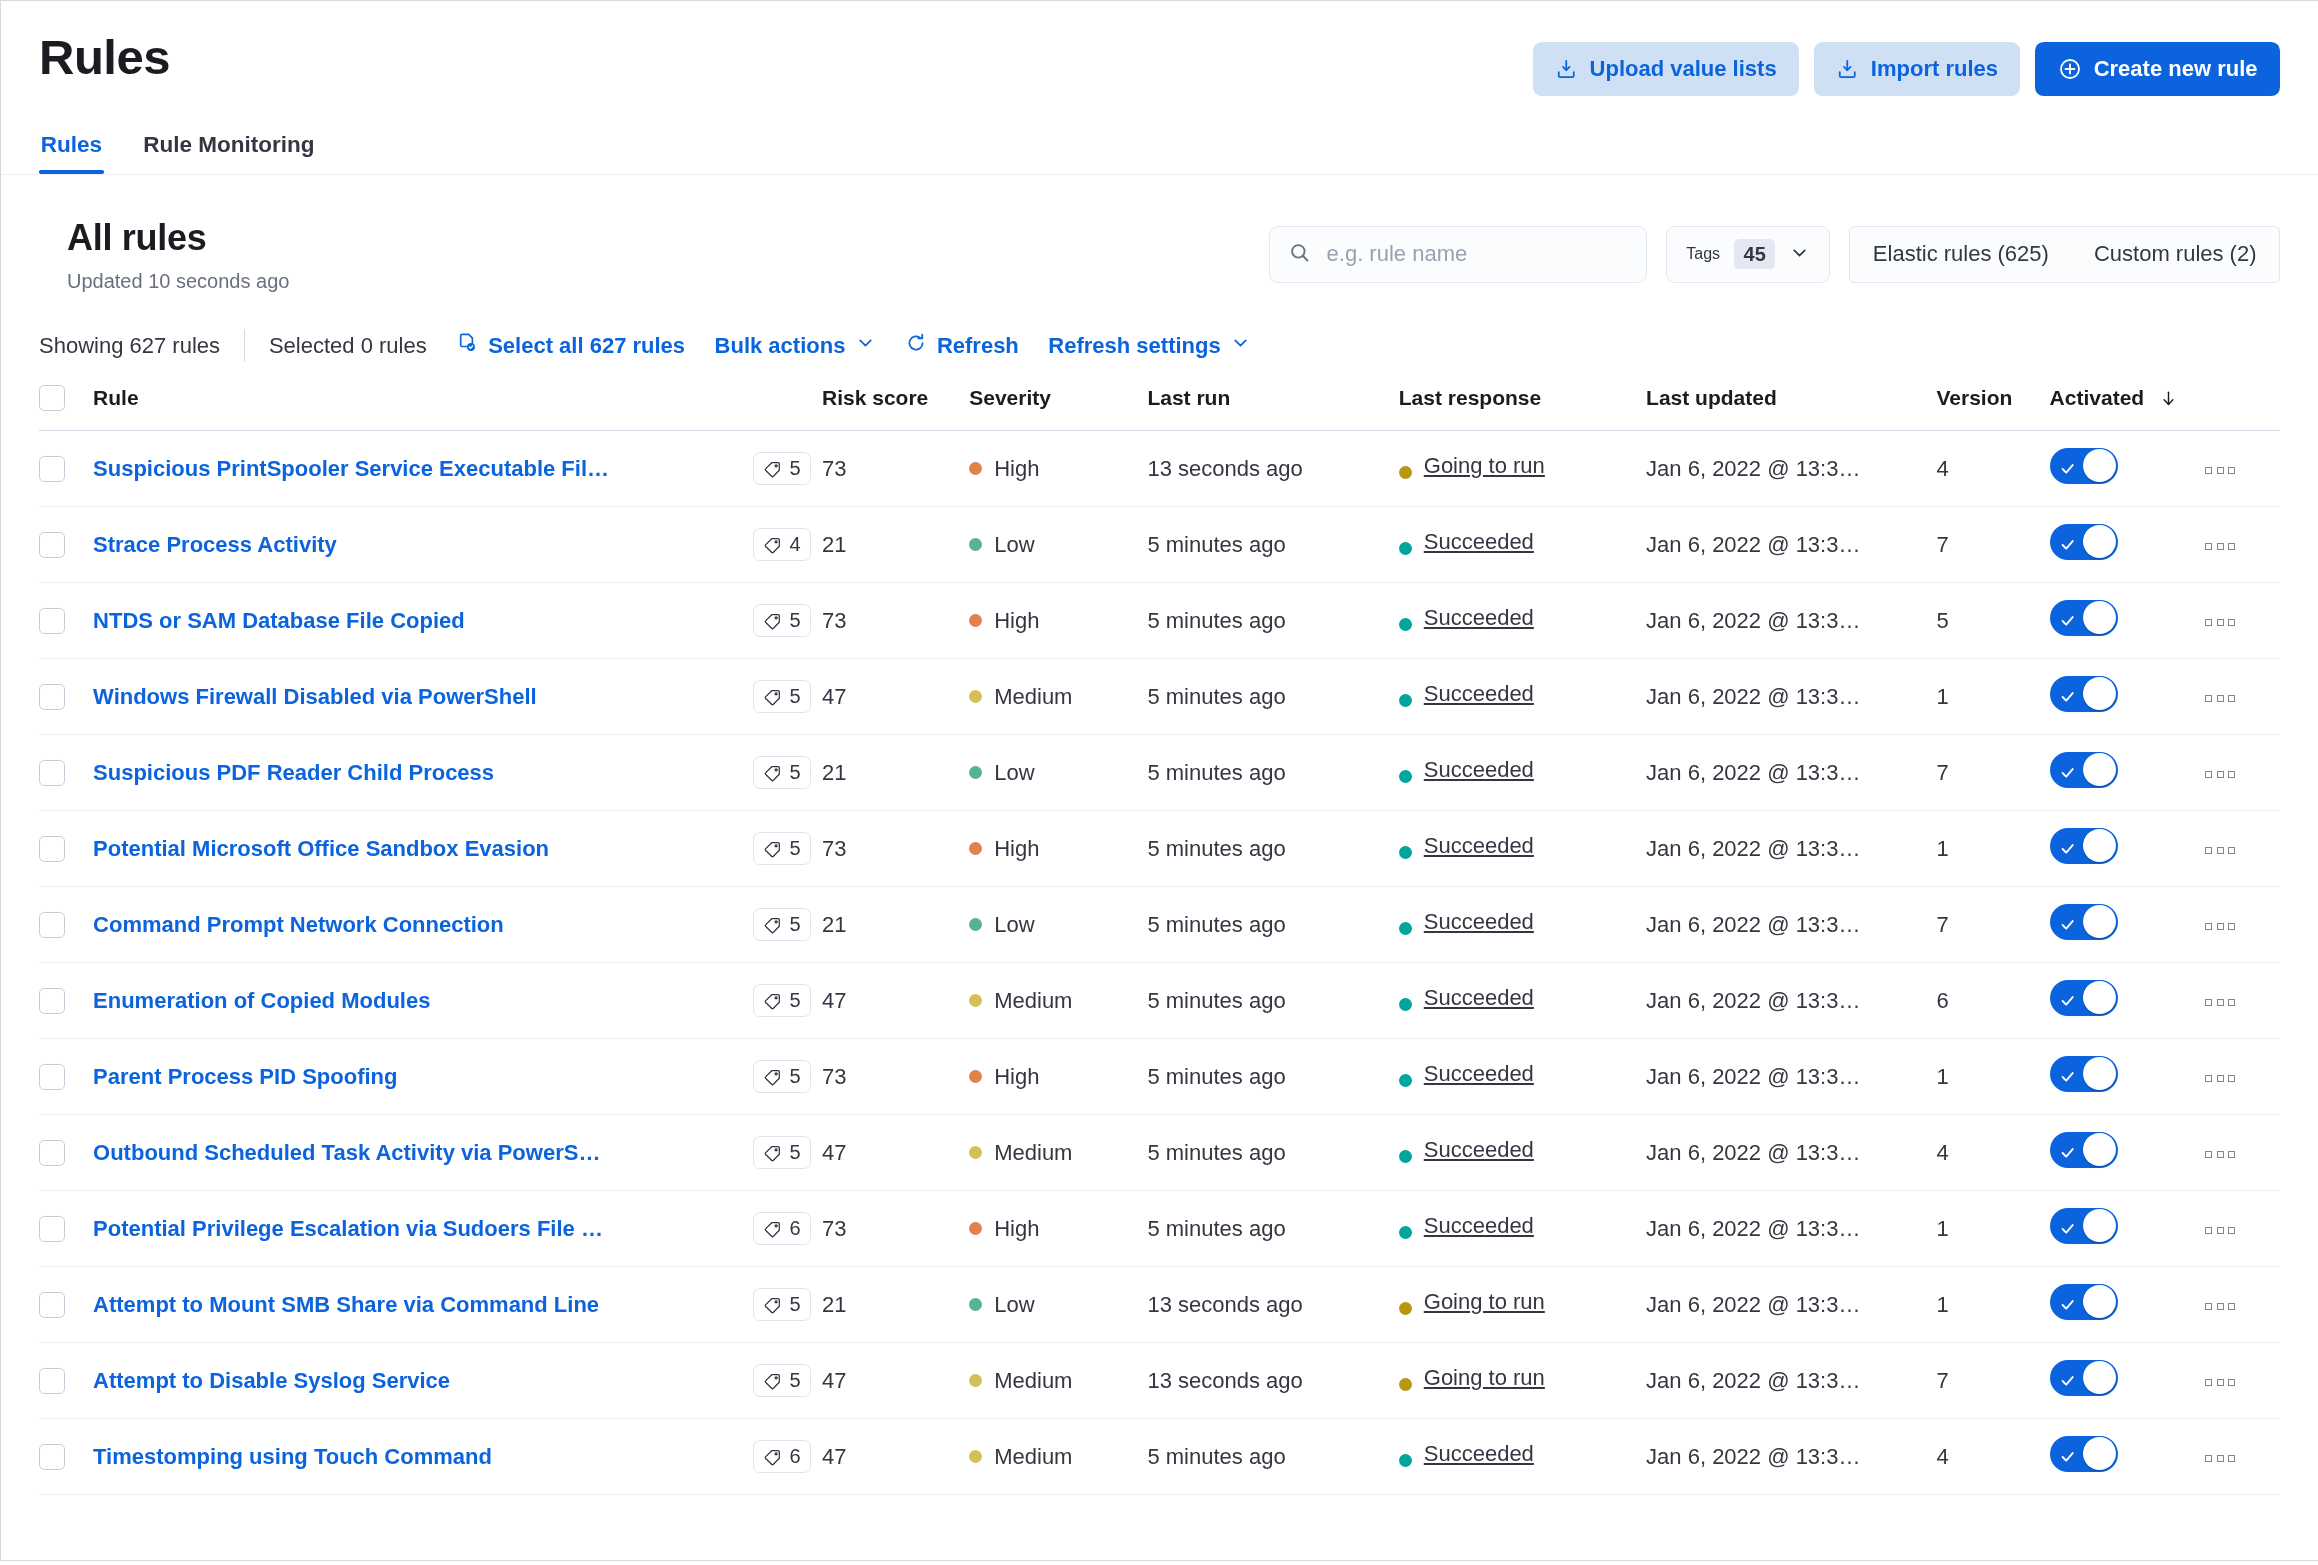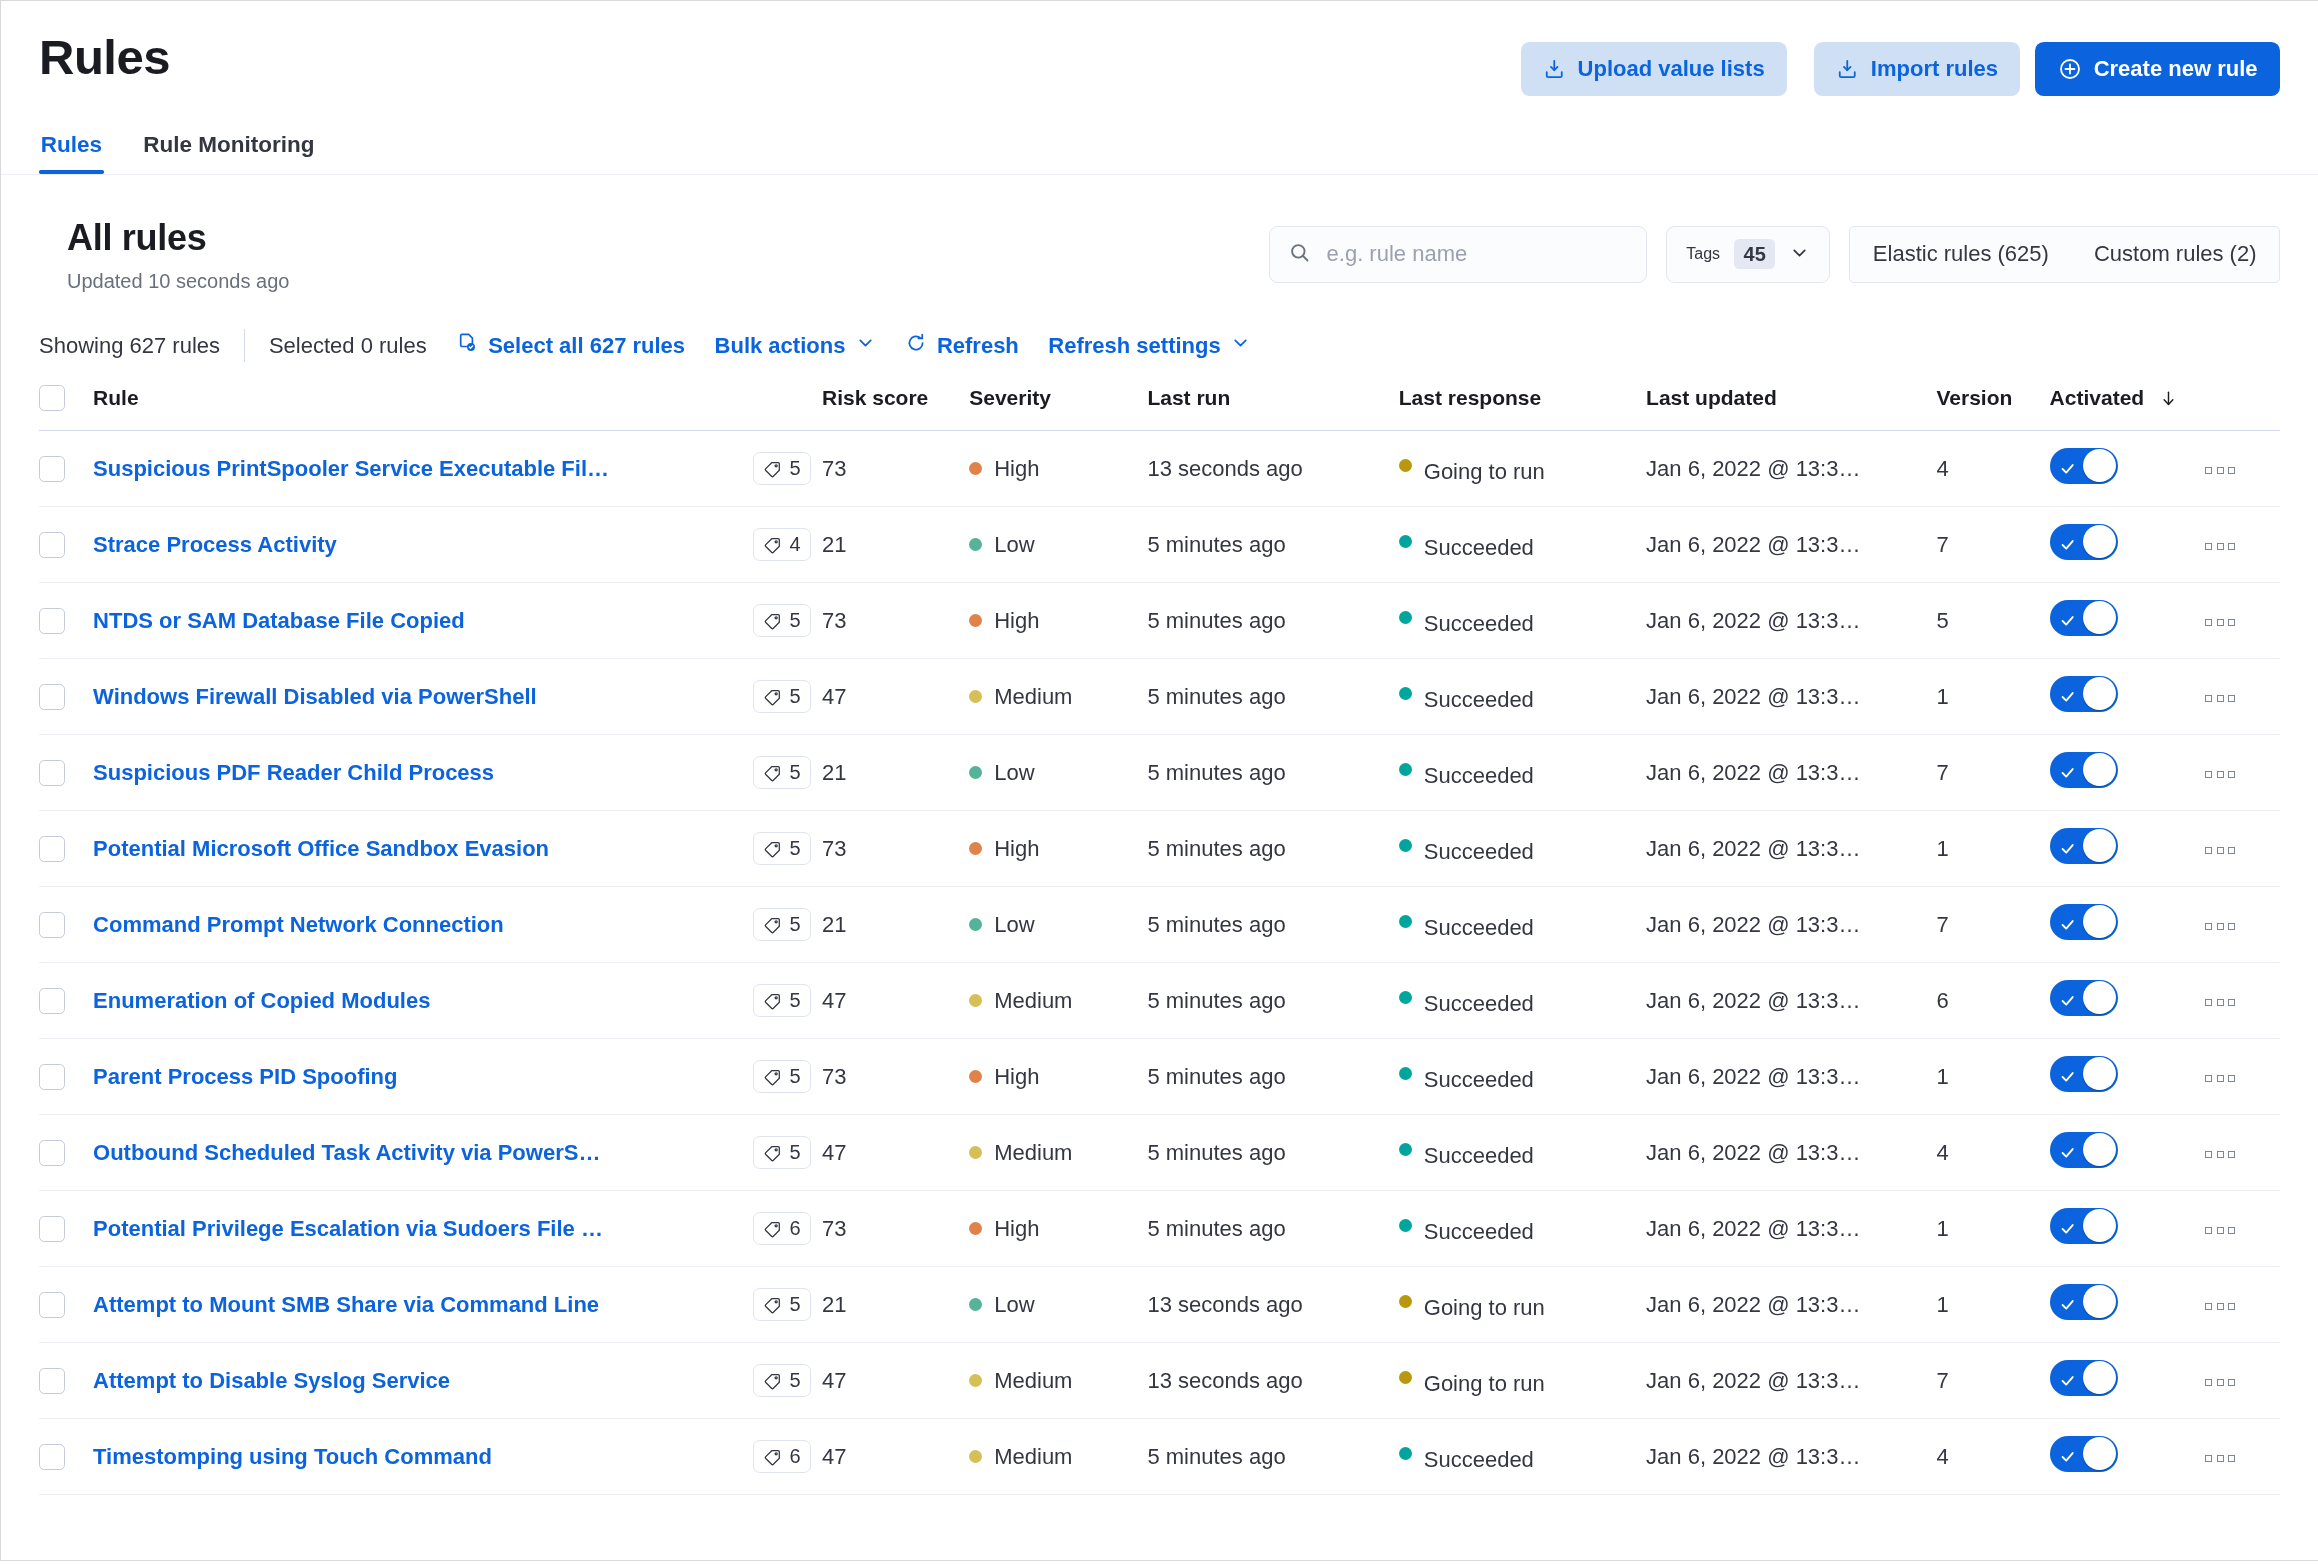--- a/index.html
+++ b/index.html
@@ -46,21 +46,21 @@
     height: 54px;
     padding: 0 22.5px;
     border: none;
     border-radius: 8.7px;
     font-family: "Liberation Sans", sans-serif;
     font-size: 22px;
     font-weight: 600;
     cursor: pointer;
     white-space: nowrap;
   }
-  .btn-secondary { background: #cfe0f5; color: #0b64dd; margin-left: 12px; }
+  .btn-secondary { background: #cfe0f5; color: #0b64dd; }
   .btn-primary   { background: #0b64dd; color: #ffffff; }
   .btn svg { display: block; }
 
   
   .tabs {
     display: flex;
     gap: 38px;
     padding: 0 38px;
     margin-top: 36px;
     border-bottom: none;
@@ -272,21 +272,21 @@
     border: 0.9px solid #dfe4ee;
     border-radius: 7px;
     padding: 4.3px 9.5px;
     font-size: 20px;
     color: #343741;
     background: #fff;
     cursor: pointer;
   }
   .sev { display: inline-flex; align-items: center; gap: 12px; }
   .dot { width: 13px; height: 13px; border-radius: 50%; display: inline-block; }
-  .resp { display: inline-flex; align-items: flex-start; gap: 12px; }
+  .resp { display: inline-flex; align-items: flex-end; gap: 12px; text-decoration: underline; }
 
   .switch {
     position: relative;
     width: 68px; height: 36px;
     border-radius: 18px;
     background: #0b64dd;
     display: inline-flex;
     align-items: center;
     cursor: pointer;
   }

